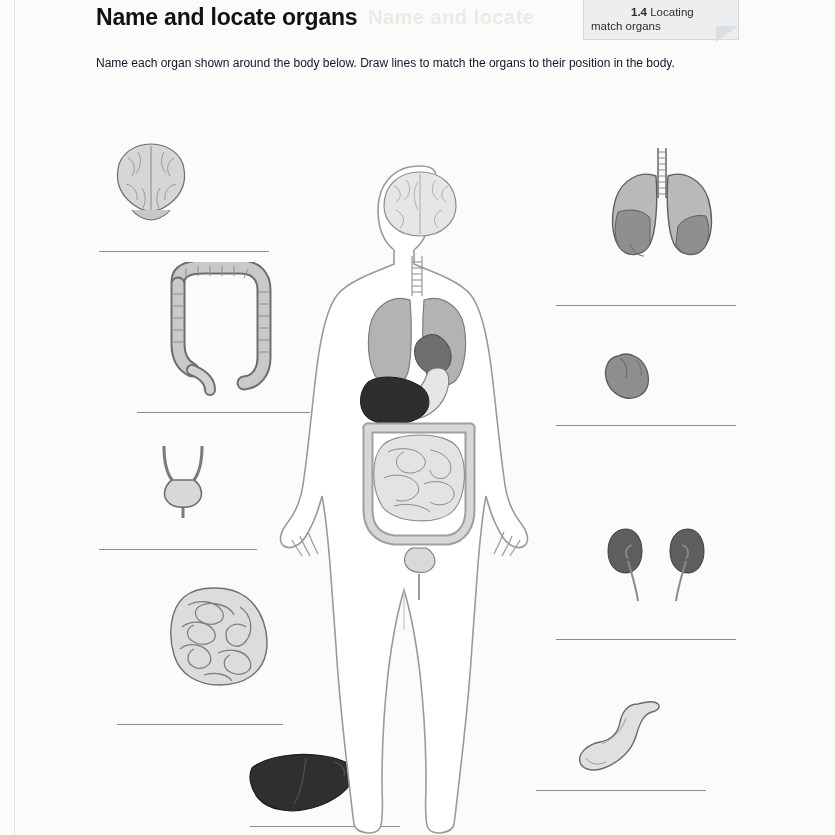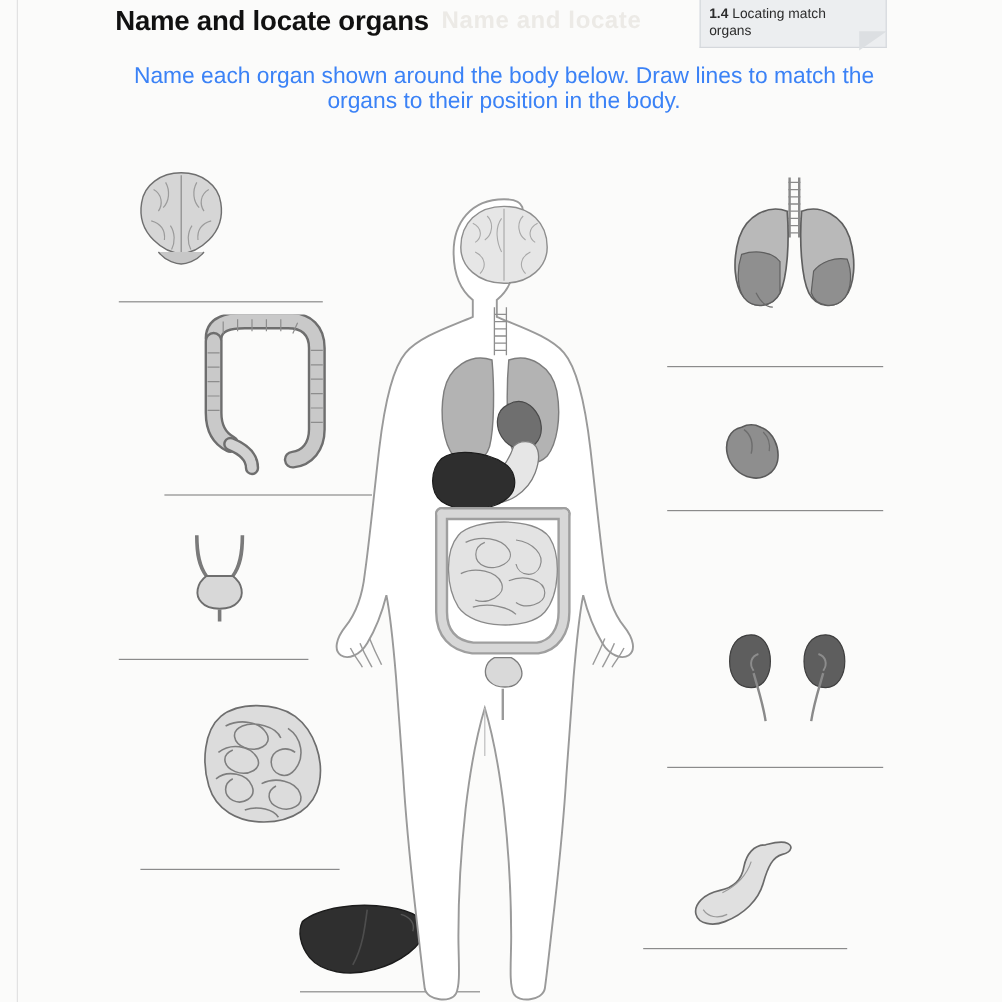--- a/index.html
+++ b/index.html
@@ -62,29 +62,28 @@
     border-bottom: 16px solid transparent;
   }
   .tab-text {
     position: absolute;
     left: 591px; top: 5px;
     width: 130px;
     font-size: 11.5px;
     line-height: 14px;
     color: #2c2c2c;
   }
-  .tab-text b { font-weight: bold; }
+  .tab-text b { font-weight: bold; margin-left: 40px; }
   .instructions {
     position: absolute;
     left: 96px; top: 53px;
     width: 648px;
-    font-size: 19px;
+    font-size: 12px;
     line-height: 21px;
-    color: #3b82f6;
-    text-align: center;
+    color: #0f172a;
   }
   
   .rule {
     position: absolute;
     height: 1px;
     background: #8b8b8b;
   }
   
   .organ {
     position: absolute;

